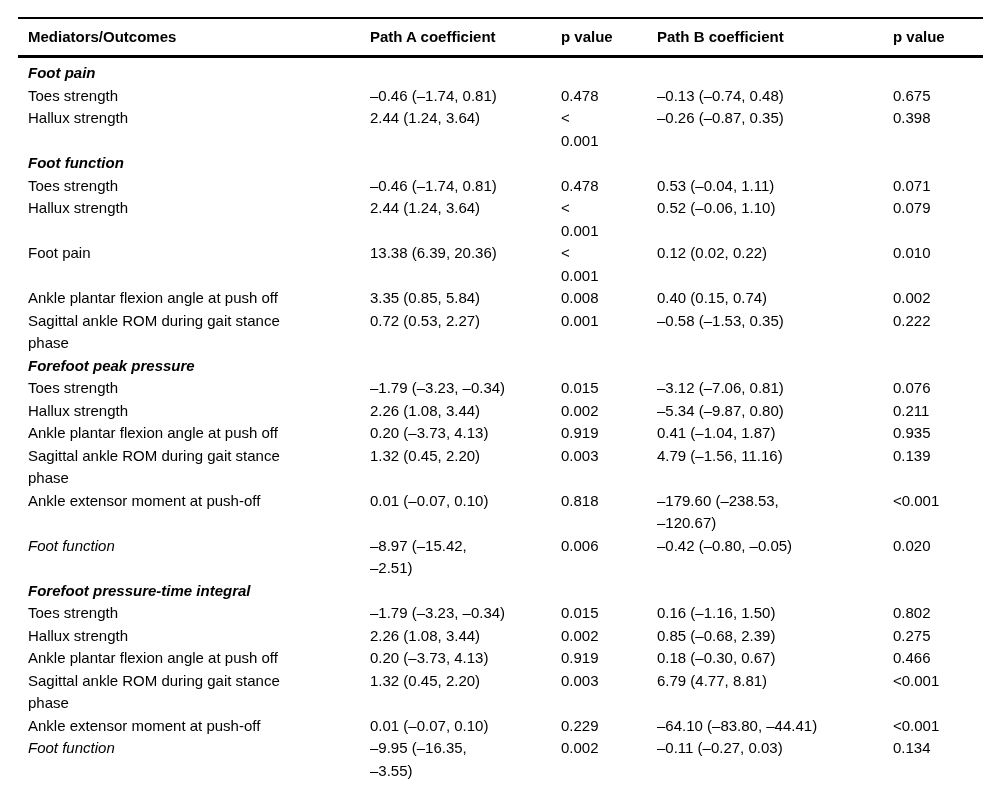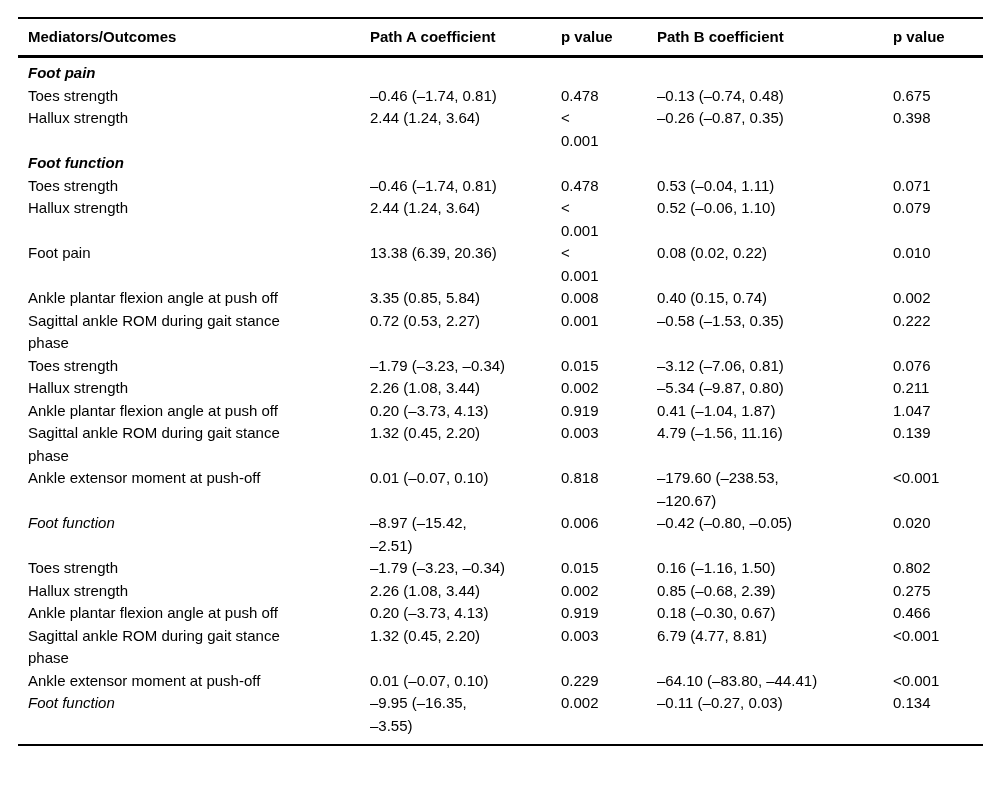--- a/index.html
+++ b/index.html
@@ -112,58 +112,61 @@
           <td>&lt;
 0.001</td>
           <td>0.52 (–0.06, 1.10)</td>
           <td>0.079</td>
         </tr>
         <tr>
           <td>Foot pain</td>
           <td>13.38 (6.39, 20.36)</td>
           <td>&lt;
 0.001</td>
-          <td>0.08 (0.02, 0.22)</td>
+          <td>0.12 (0.02, 0.22)</td>
           <td>0.010</td>
         </tr>
         <tr>
           <td>Ankle plantar flexion angle at push off</td>
           <td>3.35 (0.85, 5.84)</td>
           <td>0.008</td>
           <td>0.40 (0.15, 0.74)</td>
           <td>0.002</td>
         </tr>
         <tr>
           <td>Sagittal ankle ROM during gait stance
 phase</td>
           <td>0.72 (0.53, 2.27)</td>
           <td>0.001</td>
           <td>–0.58 (–1.53, 0.35)</td>
           <td>0.222</td>
         </tr>
         <tr>
+          <td colspan="5" class="section">Forefoot peak pressure</td>
+        </tr>
+        <tr>
           <td>Toes strength</td>
           <td>–1.79 (–3.23, –0.34)</td>
           <td>0.015</td>
           <td>–3.12 (–7.06, 0.81)</td>
           <td>0.076</td>
         </tr>
         <tr>
           <td>Hallux strength</td>
           <td>2.26 (1.08, 3.44)</td>
           <td>0.002</td>
           <td>–5.34 (–9.87, 0.80)</td>
           <td>0.211</td>
         </tr>
         <tr>
           <td>Ankle plantar flexion angle at push off</td>
           <td>0.20 (–3.73, 4.13)</td>
           <td>0.919</td>
           <td>0.41 (–1.04, 1.87)</td>
-          <td>1.047</td>
+          <td>0.935</td>
         </tr>
         <tr>
           <td>Sagittal ankle ROM during gait stance
 phase</td>
           <td>1.32 (0.45, 2.20)</td>
           <td>0.003</td>
           <td>4.79 (–1.56, 11.16)</td>
           <td>0.139</td>
         </tr>
         <tr>
@@ -176,20 +179,23 @@
         </tr>
         <tr>
           <td class="em">Foot function</td>
           <td>–8.97 (–15.42,
 –2.51)</td>
           <td>0.006</td>
           <td>–0.42 (–0.80, –0.05)</td>
           <td>0.020</td>
         </tr>
         <tr>
+          <td colspan="5" class="section">Forefoot pressure-time integral</td>
+        </tr>
+        <tr>
           <td>Toes strength</td>
           <td>–1.79 (–3.23, –0.34)</td>
           <td>0.015</td>
           <td>0.16 (–1.16, 1.50)</td>
           <td>0.802</td>
         </tr>
         <tr>
           <td>Hallux strength</td>
           <td>2.26 (1.08, 3.44)</td>
           <td>0.002</td>

